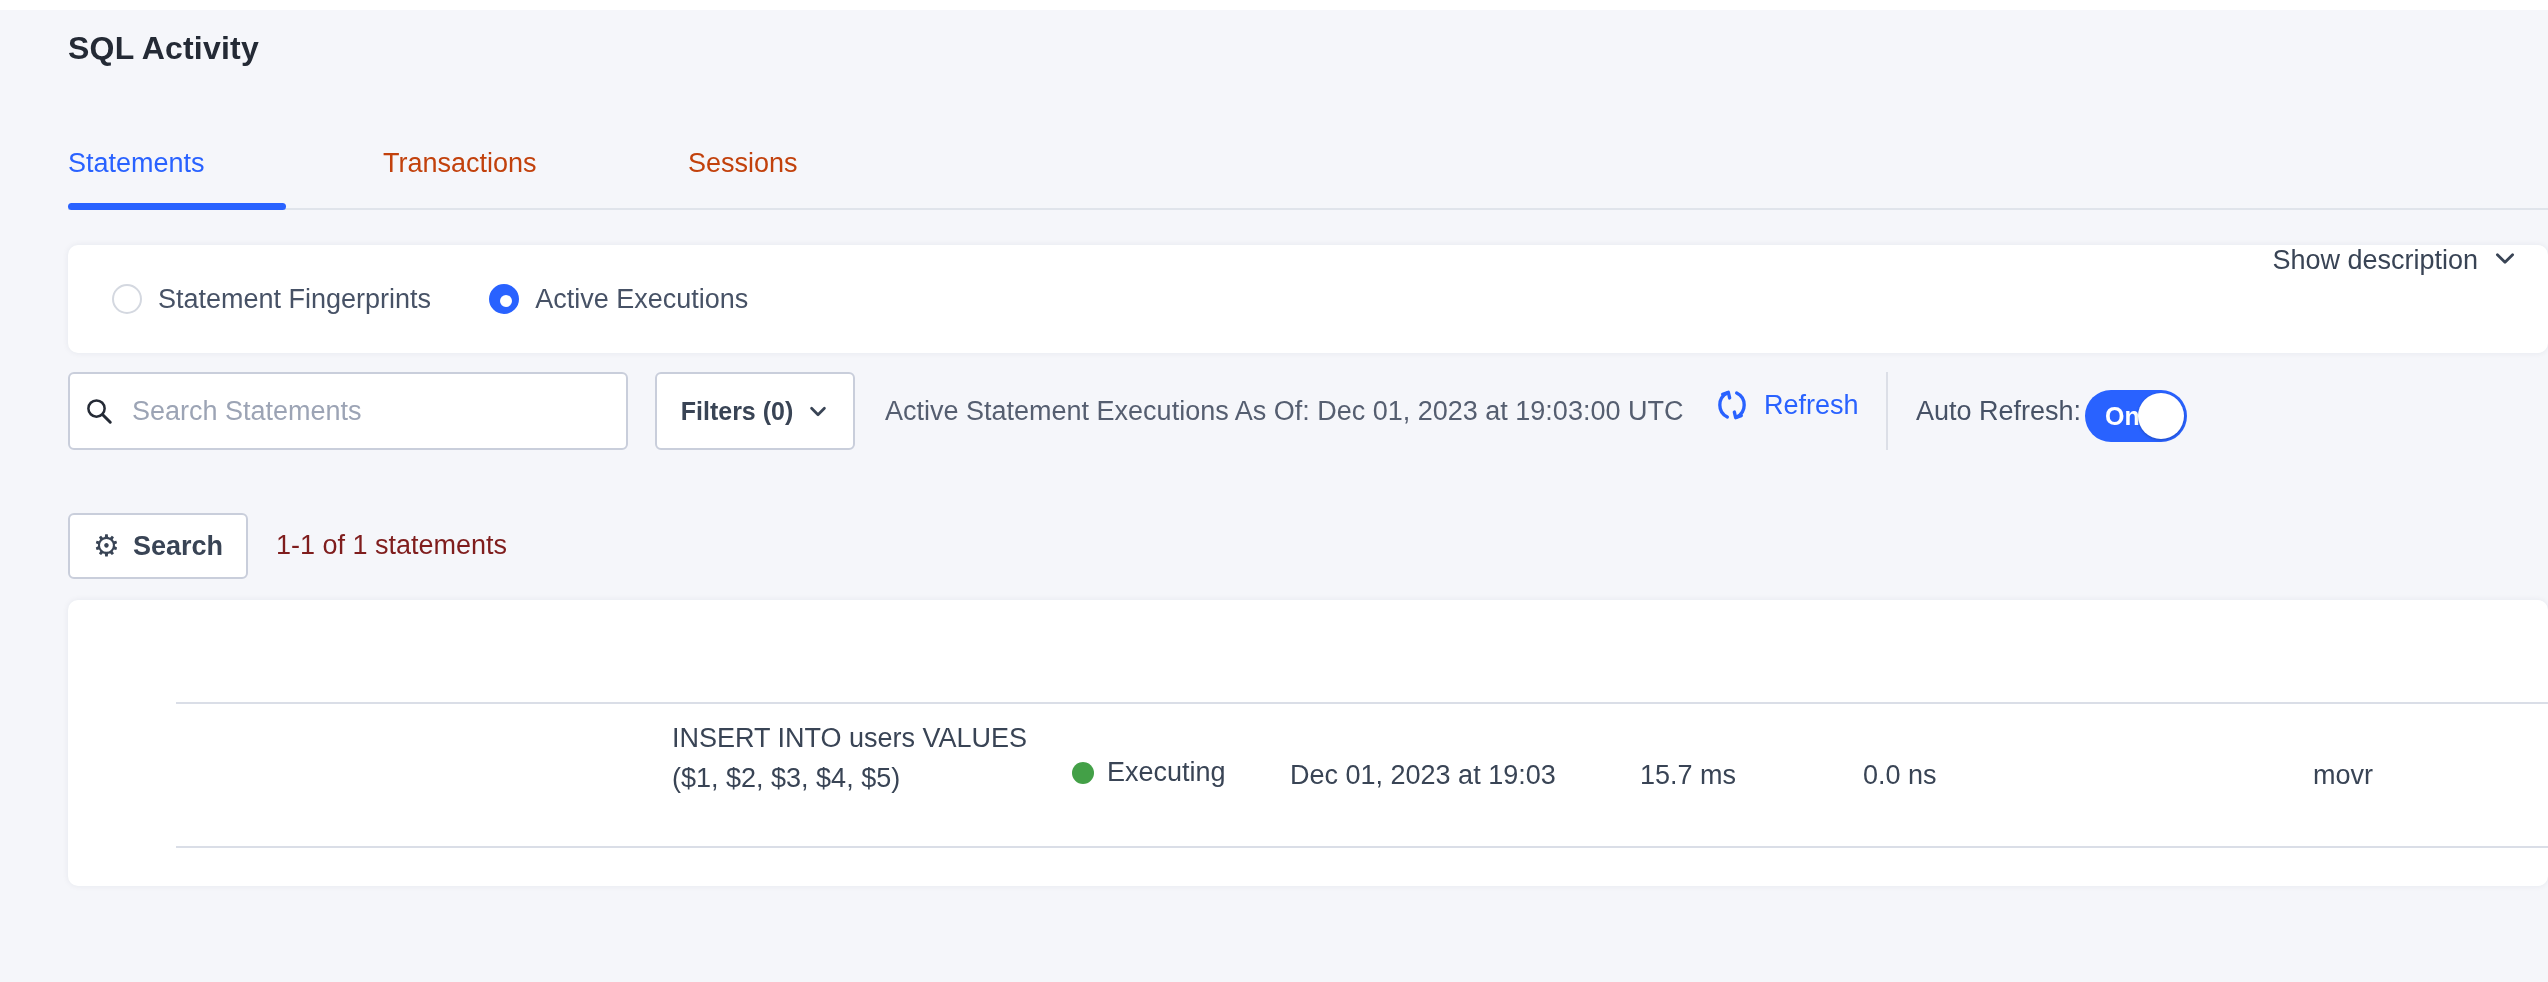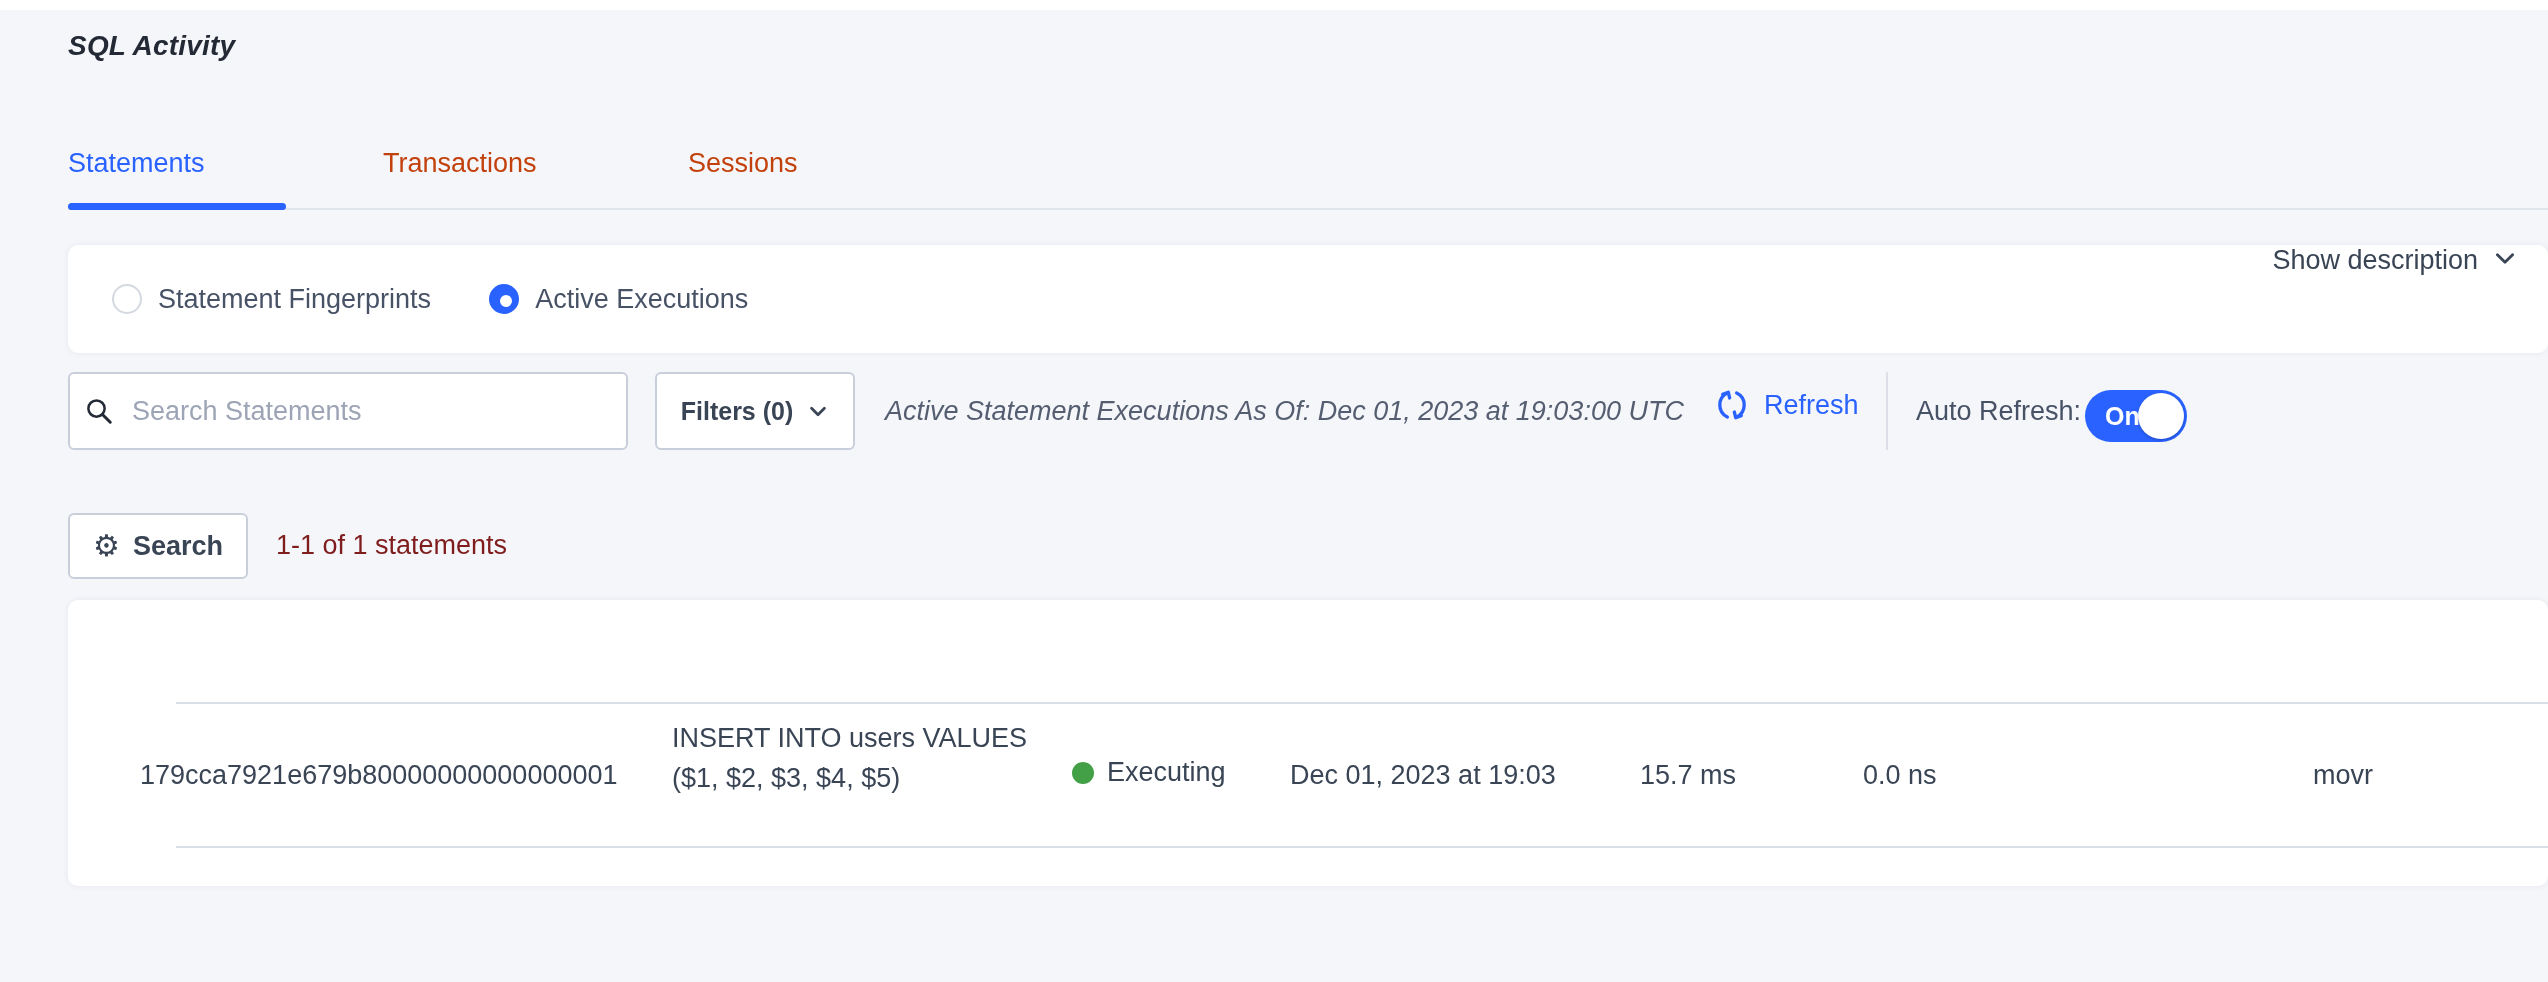--- a/index.html
+++ b/index.html
@@ -1,22 +1,22 @@
 <!DOCTYPE html>
 <html><head>
 <meta charset="utf-8">
 <style>
   * { margin:0; padding:0; box-sizing:border-box; }
   html,body { width:2548px; height:982px; background:#ffffff;
               font-family:"Liberation Sans","DejaVu Sans",sans-serif; }
   .page { position:absolute; inset:0; background:#F5F6FA; overflow:hidden; }
   .top-strip { position:absolute; top:0; left:0; right:0; height:10px; background:#ffffff; }
 
-  .page-title { position:absolute; left:68px; top:30px; font-size:28px; font-weight:700;
-                color:#242A35; letter-spacing:.2px;font-style:italic; }
+  .page-title { position:absolute; left:68px; top:30px; font-size:32px; font-weight:700;
+                color:#242A35; letter-spacing:.2px; }
 
   
   .tabs-line { position:absolute; left:68px; right:0; top:208px; height:2px; background:#E0E4EB; }
   .tab { position:absolute; top:148px; font-size:27px; color:#c2410c; cursor:pointer; }
   .tab.active { color:#2962FF; }
   .tab-bar { position:absolute; left:68px; top:203px; width:218px; height:7px;
              background:#2962FF; border-radius:4px; }
 
   .card { position:absolute; left:68px; width:2480px; background:#ffffff;
           border-radius:10px; box-shadow:0 0 6px rgba(33,43,67,.07); }
@@ -39,21 +39,21 @@
   .search-box { position:absolute; left:68px; top:372px; width:560px; height:78px;
                 background:#fff; border:2px solid #C9CEDB; border-radius:6px;
                 display:flex; align-items:center; padding:0 14px; gap:18px; }
   .search-input { border:none; outline:none; flex:1; font-size:27px; color:#394455;
                   font-family:inherit; background:transparent; }
   .search-input::placeholder { color:#9CA4B5; }
   .btn { background:#fff; border:2px solid #C9CEDB; border-radius:6px; cursor:pointer;
          display:flex; align-items:center; justify-content:center; font-family:inherit; }
   .filters-btn { position:absolute; left:655px; top:372px; width:200px; height:78px;
                  gap:14px; font-size:25px; font-weight:700; color:#394455; }
-  .asof-text { position:absolute; left:885px; top:396px; font-size:27px; color:#555E70;font-style:italic; }
+  .asof-text { position:absolute; left:885px; top:396px; font-size:27px; color:#555E70; }
   .refresh-wrap { position:absolute; left:1712px; top:385px; display:flex; align-items:center;
                   gap:12px; cursor:pointer; }
   .refresh-label { font-size:27px; color:#2962FF; }
   .v-divider { position:absolute; left:1886px; top:372px; width:2px; height:78px; background:#DCDFE7; }
   .autorefresh-label { position:absolute; left:1916px; top:396px; font-size:27px; color:#475266; }
   .toggle { position:absolute; left:2085px; top:390px; width:102px; height:52px;
             background:#2962FF; border-radius:26px; cursor:pointer; }
   .toggle-text { position:absolute; left:20px; top:12px; color:#fff; font-size:25px; font-weight:700; }
   .toggle-knob { position:absolute; right:3px; top:3px; width:46px; height:46px;
                  border-radius:50%; background:#fff; box-shadow:0 1px 3px rgba(0,0,0,.25); }
@@ -142,21 +142,20 @@
   <button class="btn columns-btn">
     <span class="gear-glyph">⚙</span>
     <span>Search</span>
   </button>
   <div class="count-text">1-1 of 1 statements</div>
 
   <div class="card table-card">
 
     <div class="h-divider" style="top:102px;"></div>
 
-    <div class="cell" style="left:72px; top:160px;">179cca7921e679b80000000000000001</div>
 
     <div class="cell stmt-cell" style="left:604px; top:118px;">
       <div>INSERT INTO users VALUES</div>
       <div>($1, $2, $3, $4, $5)</div>
     </div>
 
     <div class="cell status-cell" style="left:1004px; top:157px;">
       <span class="status-dot"></span>
       <span>Executing</span>
     </div>

